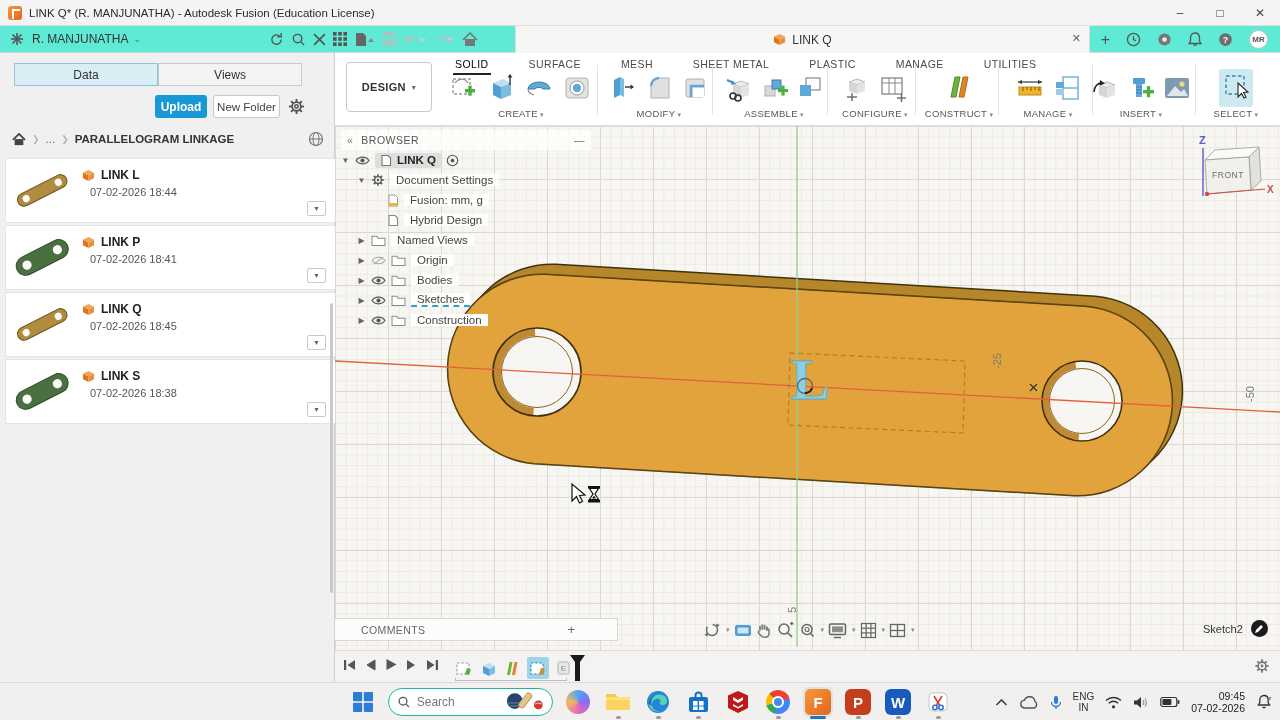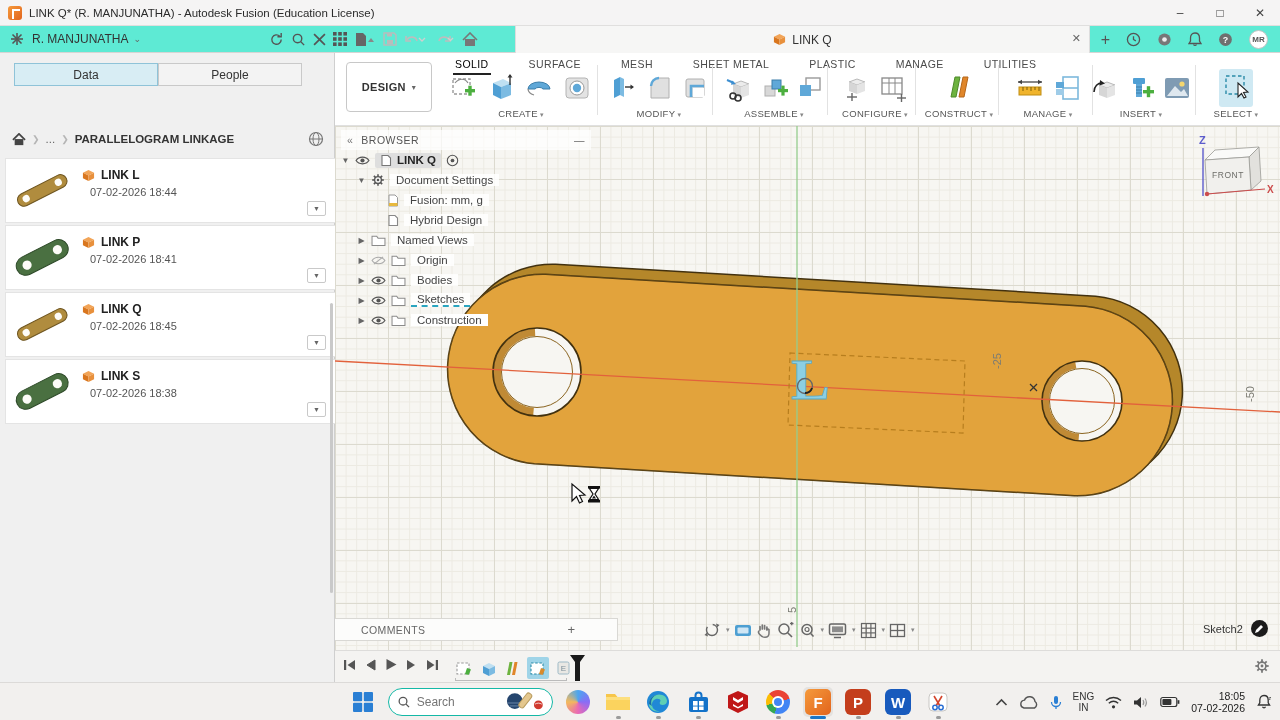--- a/index.html
+++ b/index.html
@@ -225,21 +225,35 @@
   <svg width="15" height="15" viewBox="0 0 16 16">
       <circle cx="8" cy="8" r="6.8" fill="#6f6f6f"></circle>
       <text x="8" y="11.3" font-size="9.5" fill="#fff" text-anchor="middle" font-family="Liberation Sans" font-weight="bold">?</text>
     </svg>
   <div class="avatar">MR</div>
 </div>
 
 <div class="sidebar">
   <div class="side-tabs">
     <div class="side-tab active">Data</div>
-    <div class="side-tab">People</div>
+    <div class="side-tab">Views</div>
+  </div>
+  <div class="side-actions">
+    <div class="upload-btn">Upload</div>
+    <div class="newfolder-btn">New Folder</div>
+    <svg class="side-gear" width="17" height="17" viewBox="0 0 18 18">
+        <g stroke="#555" stroke-width="2">
+          <line x1="9" y1="1" x2="9" y2="17"></line>
+          <line x1="1" y1="9" x2="17" y2="9"></line>
+          <line x1="3.3" y1="3.3" x2="14.7" y2="14.7"></line>
+          <line x1="14.7" y1="3.3" x2="3.3" y2="14.7"></line>
+        </g>
+        <circle cx="9" cy="9" r="4.6" fill="#f0f0f0" stroke="#555" stroke-width="1.8"></circle>
+        <circle cx="9" cy="9" r="1.8" fill="#f0f0f0" stroke="#555" stroke-width="1.6"></circle>
+      </svg>
   </div>
   <div class="breadcrumb">
     <svg width="14" height="13" viewBox="0 0 16 15">
         <path d="M1 8 8 1l7 7" fill="none" stroke="#444" stroke-width="2"></path>
         <path d="M3 7v7h10V7" fill="#444"></path>
       </svg>
     <span class="bc-sep">❯</span>
     <span>...</span>
     <span class="bc-sep">❯</span>
     <span class="bc-folder">PARALLELOGRAM LINKAGE</span>
@@ -959,21 +973,21 @@
     <svg width="16" height="13" viewBox="0 0 16 13">
         <polygon points="1,4.5 4,4.5 8,1 8,12 4,8.5 1,8.5" fill="#333"></polygon>
         <path d="M10 4a4.5 4.5 0 0 1 0 5M12 2.5a7 7 0 0 1 0 8" fill="none" stroke="#999" stroke-width="1.2"></path>
       </svg>
     <svg width="20" height="12" viewBox="0 0 20 12">
         <rect x="0.8" y="1.5" width="16" height="9" rx="2" fill="none" stroke="#333" stroke-width="1.2"></rect>
         <rect x="2.4" y="3.1" width="9" height="5.8" rx="1" fill="#333"></rect>
         <rect x="17.6" y="4.2" width="1.8" height="3.6" fill="#333"></rect>
       </svg>
     <div class="clock">
-        <div>18:05</div>
+        <div>09:45</div>
         <div>07-02-2026</div>
       </div>
     <svg width="16" height="16" viewBox="0 0 16 16">
         <path d="M8 1.5c2.8 0 4.2 2 4.2 4.8v2.5L13.6 11H2.4l1.4-2.2V6.3C3.8 3.5 5.2 1.5 8 1.5z" fill="none" stroke="#333" stroke-width="1.3"></path>
         <path d="M6.5 12.8a1.6 1.6 0 0 0 3 0" fill="none" stroke="#333" stroke-width="1.2"></path>
         <text x="12.5" y="6" font-size="5.5" fill="#333" font-family="Liberation Sans">z</text>
       </svg>
   </div>
 </div>
 

